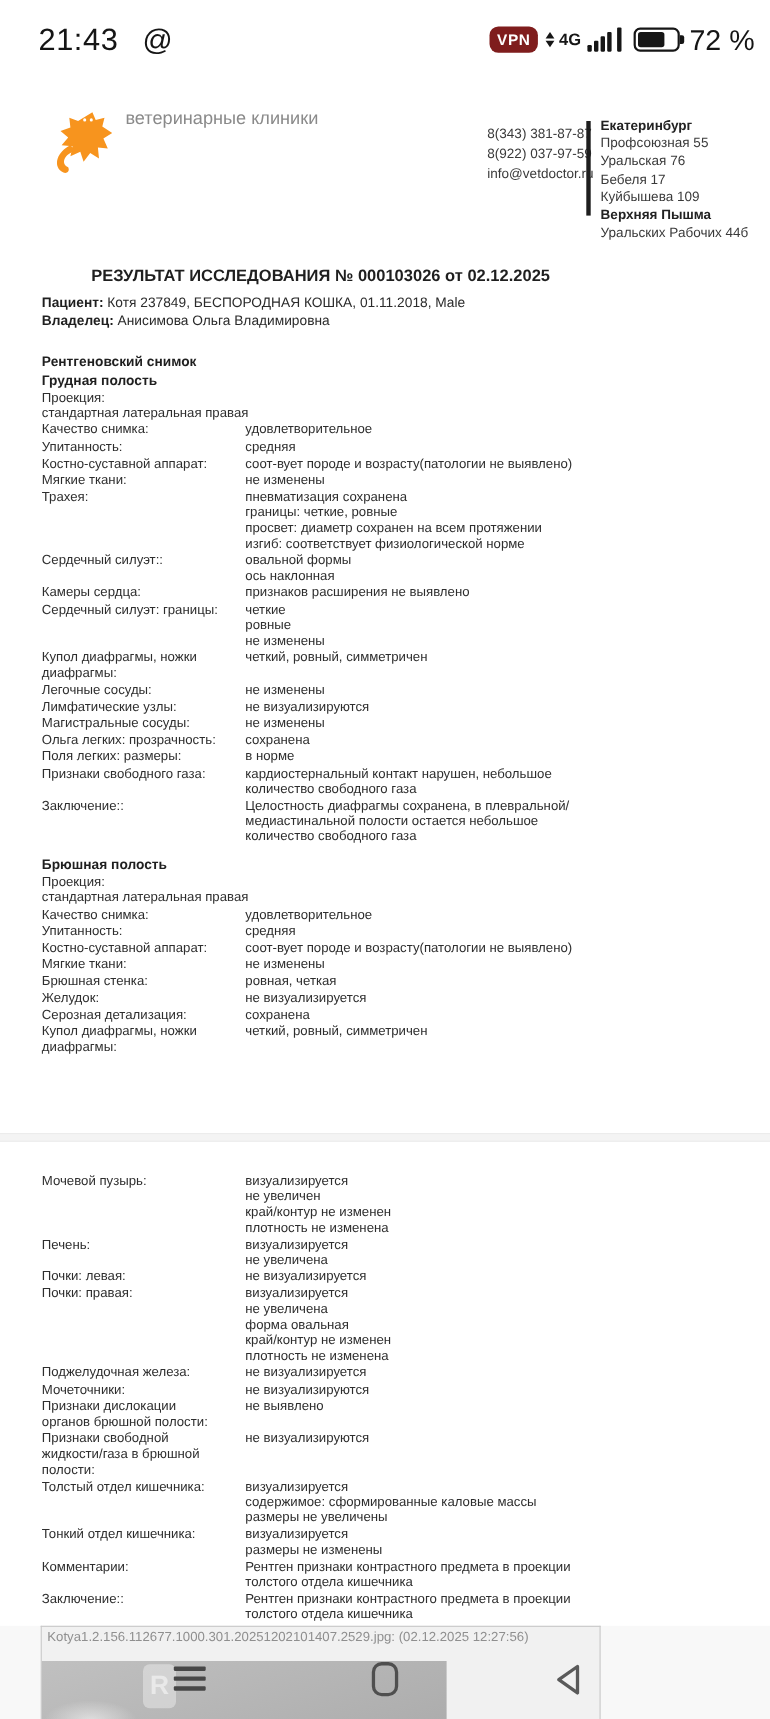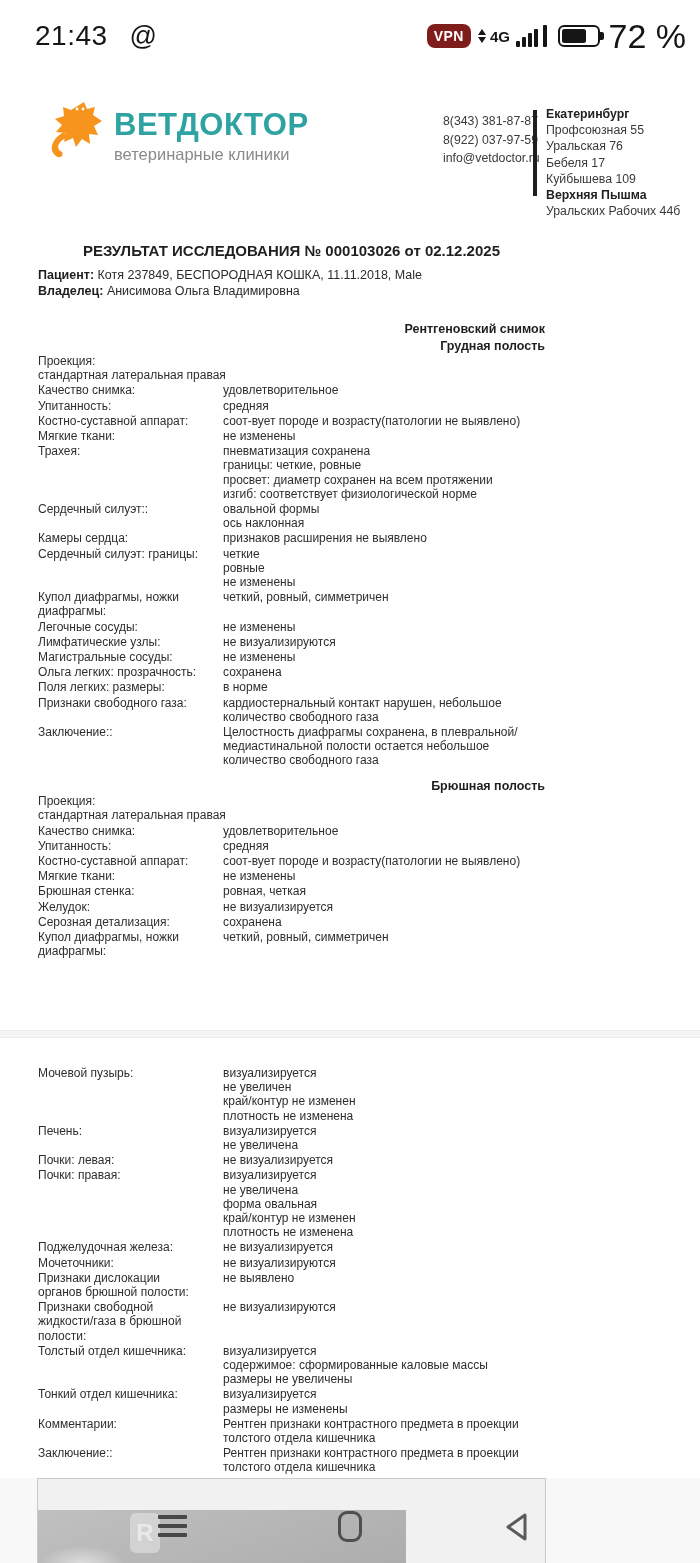--- a/index.html
+++ b/index.html
@@ -20,38 +20,38 @@
   .tri-up { width:0; height:0; border-left:4px solid transparent; border-right:4px solid transparent; border-bottom:6px solid #161616; }
   .tri-dn { width:0; height:0; border-left:4px solid transparent; border-right:4px solid transparent; border-top:6px solid #161616; }
   .net-4g { font-size:15px; font-weight:700; color:#161616; margin-left:-3px; }
   .sigbars { display:flex; align-items:flex-end; gap:2.5px; margin-left:-1px; }
   .sigbars i { display:block; width:3.5px; background:#161616; border-radius:1px; }
   .sb1{height:6px}.sb2{height:10px}.sb3{height:14px}.sb4{height:18px}
   .sb5{height:22px; width:4.5px; margin-left:3px;}
   .battery { position:relative; width:42px; height:22px; border:2.5px solid #161616; border-radius:6px; margin-left:4px; }
   .battery .fill { position:absolute; left:2px; top:2px; bottom:2px; width:24px; background:#161616; border-radius:2.5px; }
   .battery .nub { position:absolute; right:-6px; top:5px; width:3.5px; height:8px; background:#161616; border-radius:0 2px 2px 0; }
-  .sb-pct { font-size:34px; font-weight:500; color:#151515; margin-left:2px;text-align:right; }
+  .sb-pct { font-size:26px; font-weight:500; color:#151515; margin-left:2px;text-align:right; }
   
   .header { position:relative; margin-top:34px; height:112px; }
   .logo { position:absolute; left:46px; top:0; display:flex; align-items:flex-start; }
   .logo-text { margin-left:6px; }
   .brand { font-size:31px; font-weight:700; color:#2ea3a1; letter-spacing:.5px; line-height:34px; margin-top:12px; }
   .tagline { font-size:16.5px; color:#8a8a8a; line-height:20px; margin-top:2px; }
   .contacts { position:absolute; left:443px; top:16px; font-size:12.3px; color:#3a3a3a; line-height:18.5px; }
   .vdivider { position:absolute; left:533px; top:14px; width:3.5px; height:86px; background:#1e1e1e; }
   .addresses { position:absolute; left:546px; top:10px; font-size:12.3px; color:#3a3a3a; line-height:16.2px; }
   .addresses .bold { font-weight:700; color:#222; }
   
   .doc { width:507px; margin-left:38px; }
   .doc-title { margin-top:34px; text-align:center; font-size:15px; font-weight:700; color:#1f1f1f; line-height:18px; }
   .patient { margin-top:8px; font-size:12.5px; line-height:15.5px; color:#2b2b2b; }
   .patient b { color:#1f1f1f; }
   .report { margin-top:22px; }
-  .sec-title { font-size:12.5px; font-weight:700; color:#1f1f1f; line-height:16.5px;text-align:right; }
+  .sec-title { font-size:12.5px; font-weight:700; color:#1f1f1f; line-height:16.5px; }
   .block + .block { margin-top:10px; }
   .block .sec-title + .row, .block .sec-title:last-of-type { margin-top:0;flex-direction:column; }
   .row { display:flex; margin-bottom:1px; }
   .cell { font-size:12px; line-height:14.2px; color:#2e2e2e; }
   .cell.label { width:185px; padding-right:20px; flex:none; }
   .cell.value { width:302px; flex:none; }
   
   .band { position:absolute; left:0; top:1030px; width:700px; height:8px;
     background:#f4f4f4; border-top:1px solid #ececec; border-bottom:1px solid #ececec; }
   
@@ -108,21 +108,20 @@
 
   <div class="header">
     <div class="logo">
       <svg width="62" height="66" viewBox="0 0 62 66">
         <path fill="#f7941e" d="M38 6 l3 7 8-2-2 8 9 6-8 5 4 9-9-1 1 10-8-5-6 8-3-9-9 4 2-9-10-1 6-7-7-6 9-3-1-9 8 3z"></path>
         <path fill="#f7941e" d="M18 36 C6 42 2 54 10 60 c4 3 8 0 6-4 -7-3-4-12 7-15z"></path>
         <circle fill="#ffffff" cx="31" cy="13" r="1.4"></circle>
           <circle fill="#ffffff" cx="37" cy="13" r="1.4"></circle>
       </svg>
       <div class="logo-text">
-        <div class="brand">ВЕТДОКТОР</div>
         <div class="tagline">ветеринарные клиники</div>
       </div>
     </div>
     <div class="contacts">
       <div>8(343) 381-87-87</div>
       <div>8(922) 037-97-59</div>
       <div>info@vetdoctor.ru</div>
     </div>
     <div class="vdivider"></div>
     <div class="addresses">
@@ -132,21 +131,21 @@
         <div>Бебеля 17</div>
         <div>Куйбышева 109</div>
         <div class="bold">Верхняя Пышма</div>
         <div>Уральских Рабочих 44б</div>
       </div>
   </div>
 
   <div class="doc">
     <div class="doc-title">РЕЗУЛЬТАТ ИССЛЕДОВАНИЯ № 000103026 от 02.12.2025</div>
     <div class="patient">
-      <div><b>Пациент:</b> <span>Котя 237849, БЕСПОРОДНАЯ КОШКА, 11.11.2018, Male</span></div>
+      <div><b>Пациент:</b> <span>Котя 237849, БЕСПОРОДНАЯ КОШКА, 01.11.2018, Male</span></div>
       <div><b>Владелец:</b> <span>Анисимова Ольга Владимировна</span></div>
     </div>
     <div class="report">
       <div class="block">
           <div class="sec-title">Рентгеновский снимок</div>
           <div class="sec-title">Грудная полость</div>
           <div class="row">
             <div class="cell label">Проекция:</div>
             <div class="cell value">
               <div>стандартная латеральная правая</div>
@@ -401,20 +400,21 @@
         <div class="cell label">Заключение::</div>
         <div class="cell value">
           <div>Рентген признаки контрастного предмета в проекции толстого отдела кишечника</div>
         </div>
       </div>
     </div>
 </div>
 
 <div class="bottom">
   <div class="attach-card">
+    <div class="attach-caption">Kotya1.2.156.112677.1000.301.20251202101407.2529.jpg: (02.12.2025 12:27:56)</div>
     <div class="xray-thumb">
       <div class="r-marker">R</div>
     </div>
   </div>
   <div class="navbar">
     <div class="nav-menu">
         <i></i>
         <i></i>
         <i></i>
       </div>

